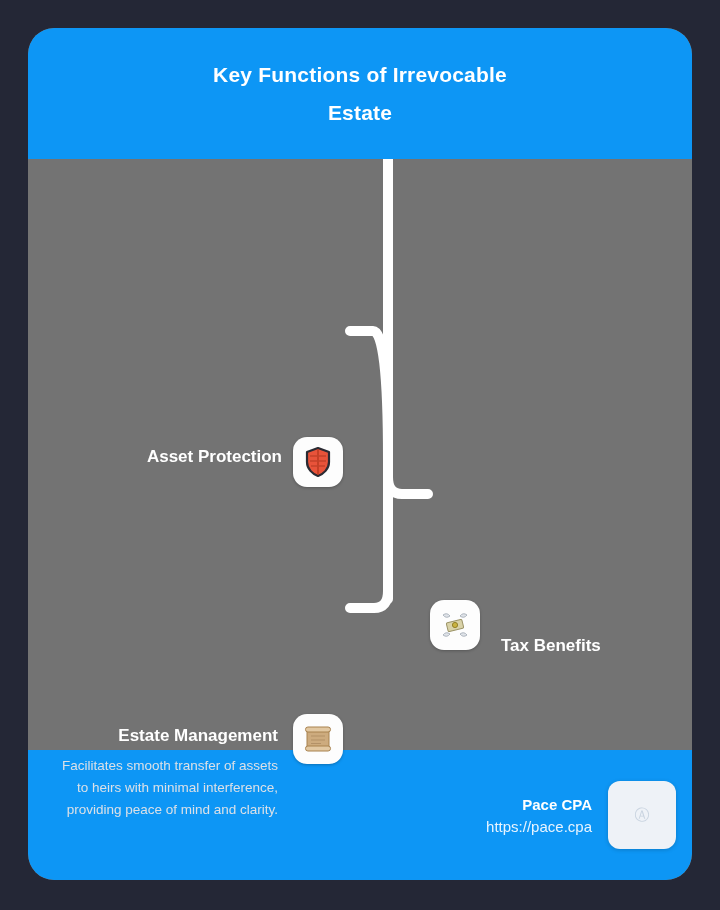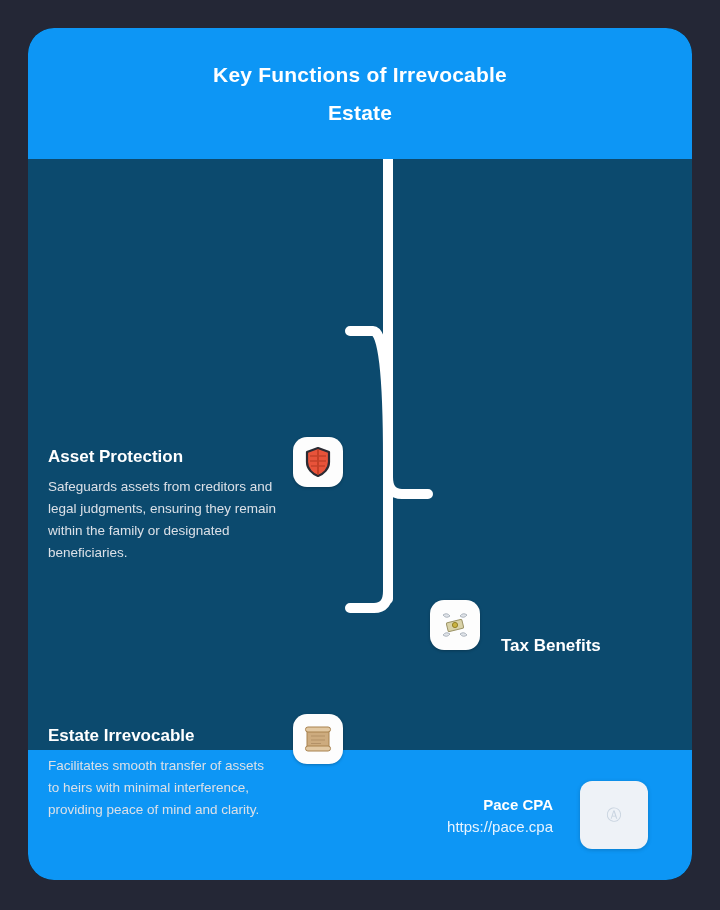--- a/index.html
+++ b/index.html
@@ -13,21 +13,21 @@
     position: relative;
   }
 
   .infographic-card {
     position: absolute;
     left: 28px;
     top: 28px;
     width: 664px;
     height: 852px;
     border-radius: 26px;
-    background: #0c4a6e;
+    background: #737373;
     overflow: hidden;
   }
 
   
   .card-header {
     position: absolute;
     left: 0; top: 0;
     width: 100%;
     height: 131px;
     background: #0d96f5;
@@ -87,21 +87,21 @@
     font-size: 17px;
     font-weight: bold;
     line-height: 1.25;
     margin-bottom: 9px;
   }
   .item-desc {
     color: #dbe0e7;
     font-size: 13.5px;
     line-height: 1.62;
   }
-  .item.align-right { }
+  .item.align-right { text-align: right; }
   .item.align-left  { text-align: left;  }
 
   
   .item-asset  { left: 20px;  top: 287px; width: 234px; }
   .item-tax    { left: 473px; top: 452px; width: 215px; margin-top: 24px; }
   .item-estate { left: 20px;  top: 566px; width: 230px; }
 
   .tile-asset  { left: 265px; top: 278px; }
   .tile-tax    { left: 402px; top: 441px; }
   .tile-estate { left: 265px; top: 555px; }
@@ -111,22 +111,21 @@
     position: absolute;
     left: 0;
     bottom: 0;
     width: 100%;
     height: 130px;
     background: #0d96f5;
     border-radius: 0 0 26px 26px;
     display: flex;
     align-items: center;
     justify-content: flex-end;
-    padding-right: 44px;
-    gap: 11px;
+    padding-right: 16px;
   }
   .footer-text { text-align: right; margin-right: 16px; }
   .footer-brand {
     color: #ffffff;
     font-size: 15px;
     font-weight: bold;
     margin-bottom: 5px;
   }
   .footer-url {
     color: #e8f4ff;
@@ -181,21 +180,20 @@
       <span>
         <svg width="26" height="30" viewBox="0 0 26 30">
           <path d="M13 1 L24 5 V15 C24 22 18.5 27 13 29 C7.5 27 2 22 2 15 V5 Z" fill="#e8533a" stroke="#2b2b33" stroke-width="2.2" stroke-linejoin="round"></path>
           <path d="M13 2.6 L13 28" stroke="#b8381f" stroke-width="1.4"></path>
           <path d="M5 9 H21 M5 14 H21 M6 19 H20" stroke="#c4412a" stroke-width="1.3"></path>
         </svg>
       </span>
     </div>
     <div class="item item-asset align-right">
       <div class="item-heading">Asset Protection</div>
-      <div class="item-desc">Safeguards assets from creditors and legal judgments, ensuring they remain within the family or designated beneficiaries.</div>
     </div>
 
     <div class="icon-tile tile-tax">
       <span>
         <svg width="30" height="28" viewBox="0 0 30 28">
           <path d="M3 4 Q7 1 10 5 Q6 8 3 4 Z" fill="#dfe3e8" stroke="#aeb6bf" stroke-width="1"></path>
           <path d="M27 4 Q23 1 20 5 Q24 8 27 4 Z" fill="#dfe3e8" stroke="#aeb6bf" stroke-width="1"></path>
           <path d="M3 24 Q7 27 10 23 Q6 20 3 24 Z" fill="#dfe3e8" stroke="#aeb6bf" stroke-width="1"></path>
           <path d="M27 24 Q23 27 20 23 Q24 20 27 24 Z" fill="#dfe3e8" stroke="#aeb6bf" stroke-width="1"></path>
           <rect x="7" y="10" width="16" height="9" rx="1.2" transform="rotate(-14 15 14.5)" fill="#d9d2a8" stroke="#9c9468" stroke-width="1"></rect>
@@ -212,21 +210,21 @@
         <svg width="30" height="28" viewBox="0 0 30 28">
           <rect x="4" y="3" width="22" height="22" rx="1.5" fill="#cfa878" stroke="#9c7murky" stroke-width="0"></rect>
           <rect x="4" y="3" width="22" height="22" rx="1.5" fill="#cdab7e" stroke="#a8824f" stroke-width="1"></rect>
           <rect x="2.5" y="2" width="25" height="5" rx="2.4" fill="#e2c8a2" stroke="#a8824f" stroke-width="1"></rect>
           <rect x="2.5" y="21" width="25" height="5" rx="2.4" fill="#e2c8a2" stroke="#a8824f" stroke-width="1"></rect>
           <path d="M8 11 H22 M8 15 H22 M8 18.5 H18" stroke="#b39167" stroke-width="1"></path>
         </svg>
       </span>
     </div>
     <div class="item item-estate align-right">
-      <div class="item-heading">Estate Irrevocable</div>
+      <div class="item-heading">Estate Management</div>
       <div class="item-desc">Facilitates smooth transfer of assets to heirs with minimal interference, providing peace of mind and clarity.</div>
     </div>
 
   </div>
 
   <div class="card-footer">
     <div class="footer-text">
       <div class="footer-brand">Pace CPA</div>
       <div class="footer-url">https://pace.cpa</div>
     </div>

